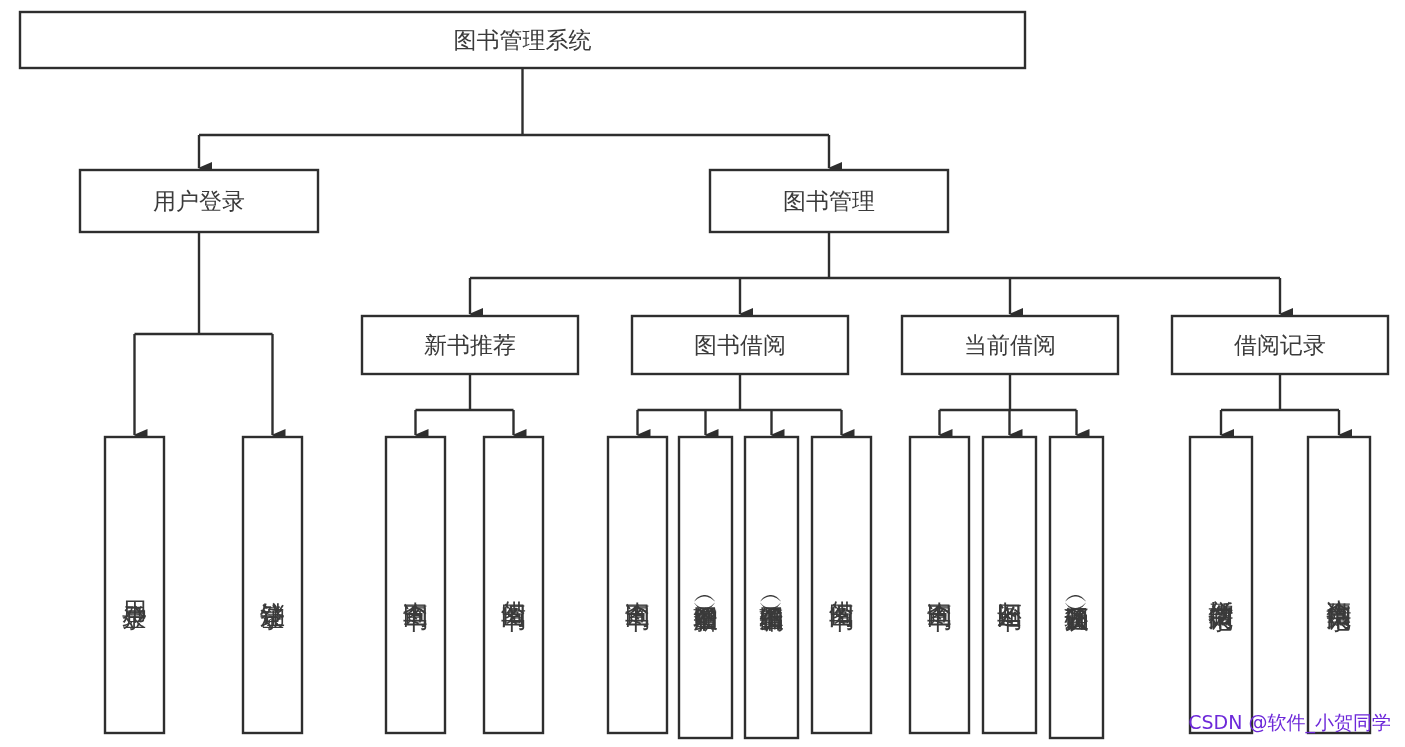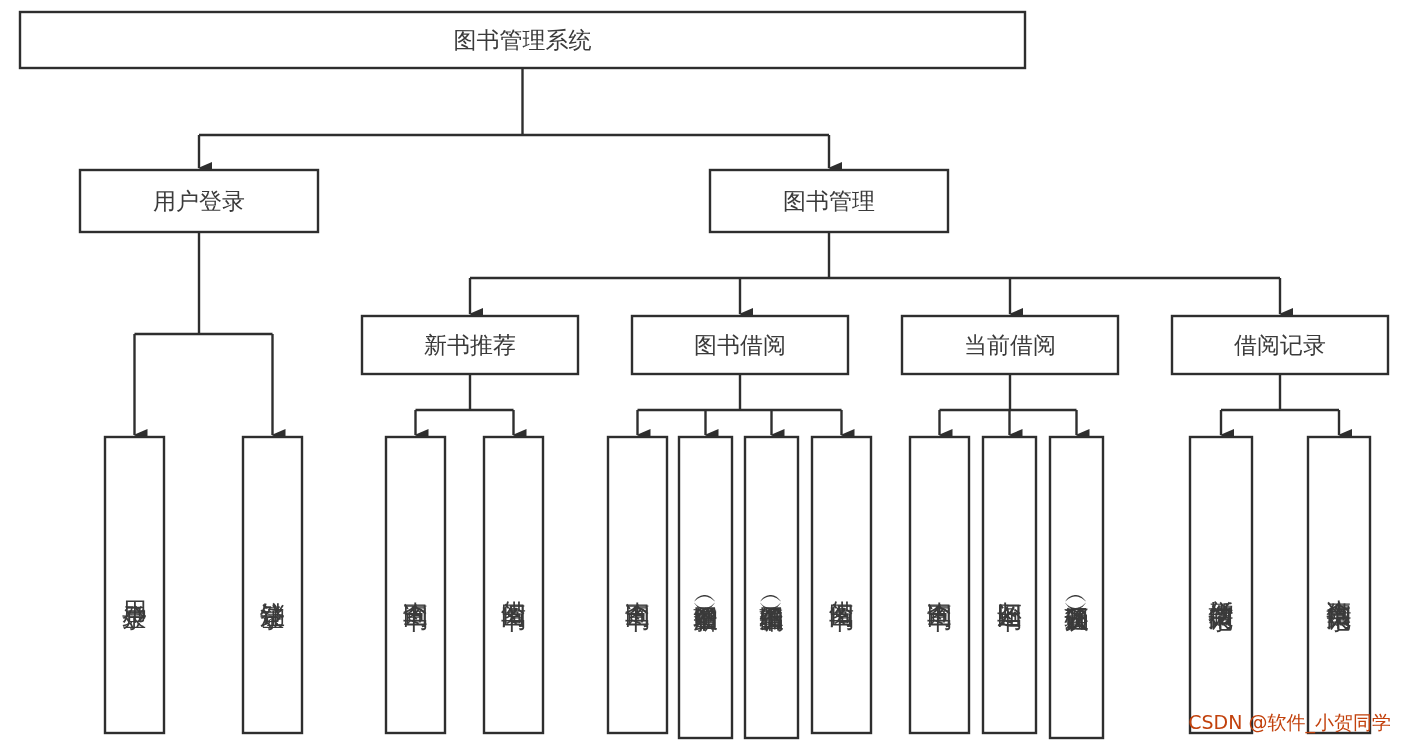--- a/index.html
+++ b/index.html
@@ -59,21 +59,21 @@
     white-space: nowrap;
     text-align: left;
     pointer-events: none;
   }
   .watermark {
     position: absolute;
     right: 14px;
     bottom: 6px;
     font-family: "DejaVu Sans", "Liberation Sans", sans-serif;
     font-size: 19px;
-    color: #c2410c;
+    color: #6d28d9;
     white-space: nowrap;
   }
 </style>
 </head>
 <body>
 
 <div id="diagram-root">
 
   <svg id="flowchart" viewBox="0 0 1405 747">
     <defs>

